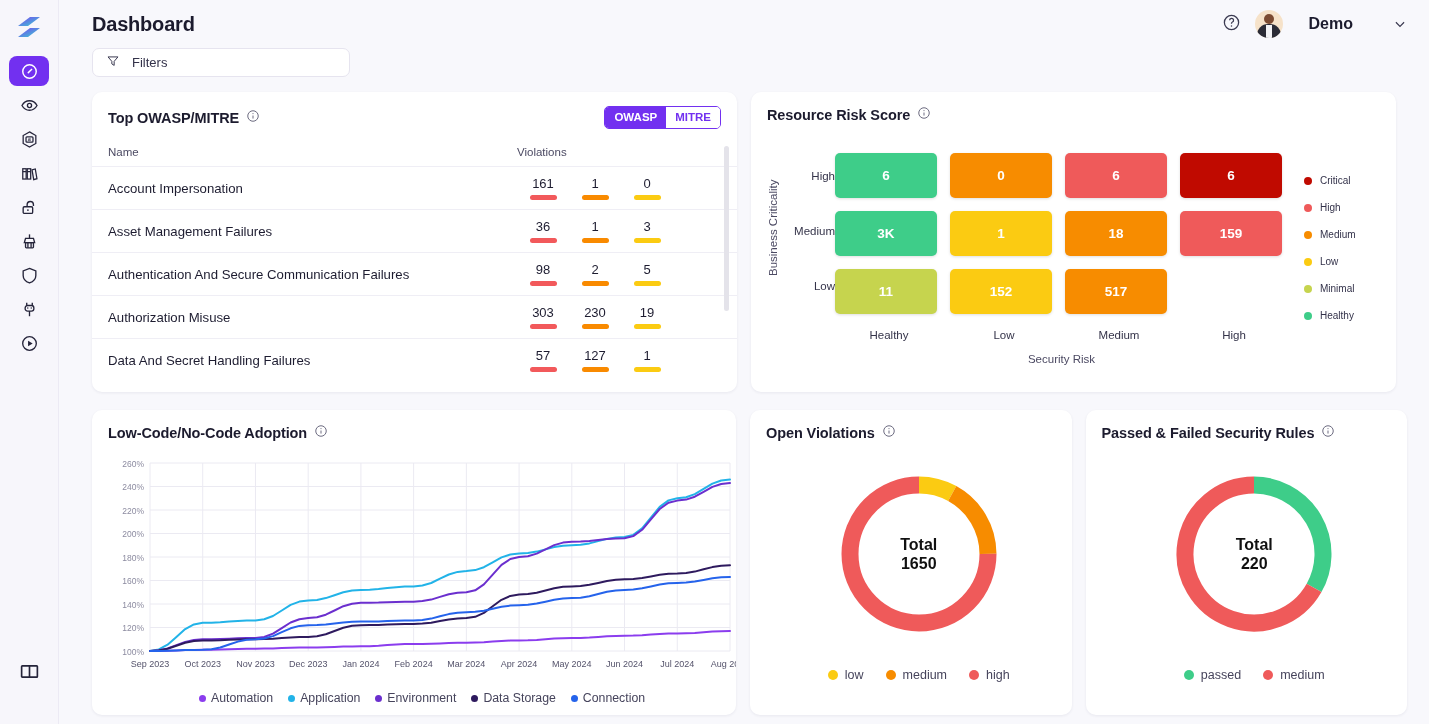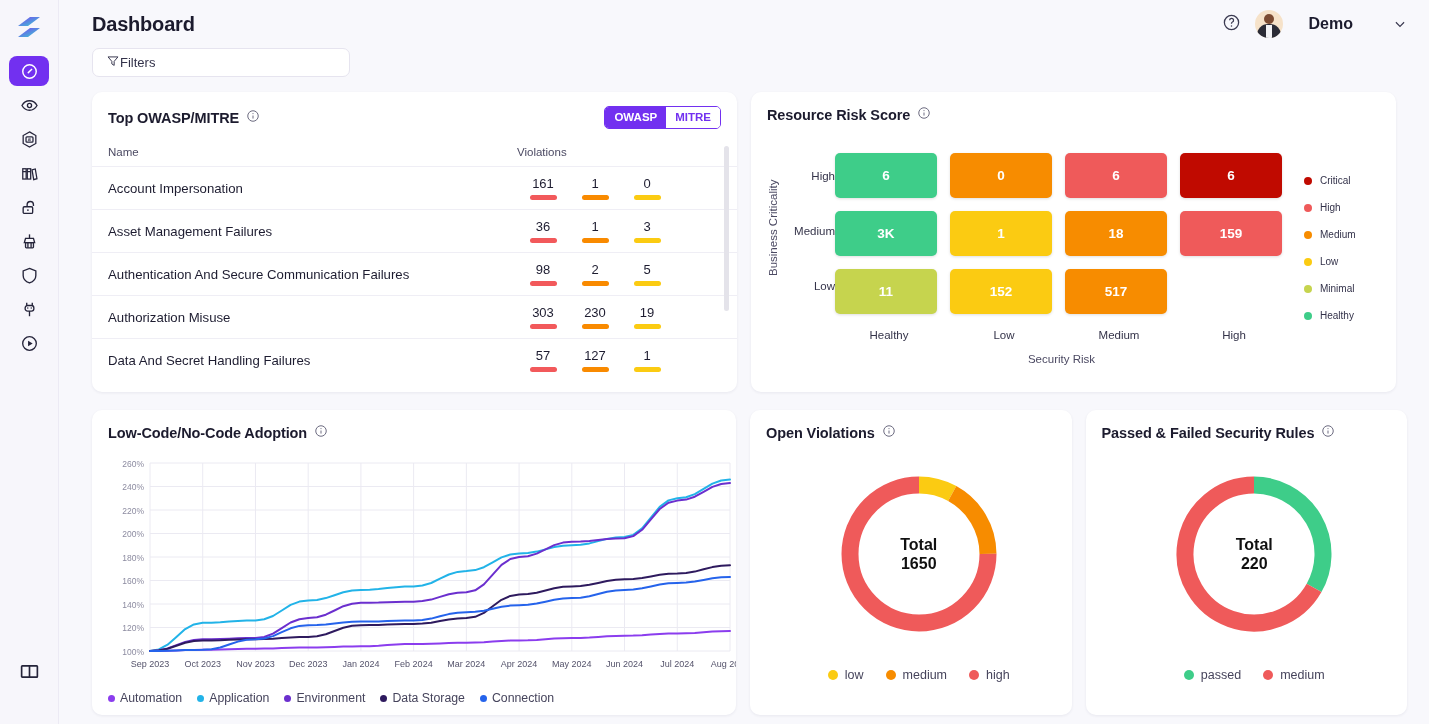--- a/index.html
+++ b/index.html
@@ -50,21 +50,21 @@
     border-radius: 11px 11px 0 0; background: #2b2b36; }
   .avatar .shirt { position: absolute; left: 11px; top: 15px; width: 6px; height: 13px;
     background: #f2f2f5; }
   .user-name { font-size: 16px; font-weight: bold; padding-left: 16px; }
   .chev { width: 40px; display:flex; justify-content:flex-end; cursor: pointer;}
 
   #filterbar { padding: 0 0 0 33px; height: 38px; }
   #filters-btn {
     width: 258px; height: 29px; background: #fff;
     border: 1px solid #e6e4ef; border-radius: 7px;
-    display: flex; align-items: center; padding: 0 13px;
+    display: flex; align-items: center; gap: 12px; padding: 0 13px;
     font-size: 13px; color: #33324a; cursor: pointer;
   }
 
   
   #grid { padding: 6px 22px 0 33px; display: flex; flex-direction: column; gap: 18px; }
   .row { display: flex; gap: 14px; }
   .card {
     background: #fff; border-radius: 10px;
     box-shadow: 0 1px 3px rgba(30,25,70,.07);
     position: relative;
@@ -126,21 +126,21 @@
           margin-left: 71px; width: 447px; margin-top: 12px; }
   #risk-legend { margin-left: 22px; margin-top: 22px;
     display: flex; flex-direction: column; gap: 16px; }
   .lg-item { display: flex; align-items: center; gap: 8px; font-size: 10px; color: #33324a; }
   .lg-dot { width: 8px; height: 8px; border-radius: 50%; flex: none; }
 
   
   #card-line { width: 645px; height: 305px; padding: 14px 0 0 16px; }
   #lc-wrap { position: relative; margin-top: 14px; width: 628px; height: 230px; }
   #lc-svg { display: block; }
-  .lc-legend { display: flex; justify-content: flex-start; gap: 15px; margin-top: 6px; font-size: 12.3px; color: #46445c; }
+  .lc-legend { display: flex; justify-content: center; gap: 15px; margin-top: 6px; font-size: 12.3px; color: #46445c; }
   .lc-legend .li { display: flex; align-items: center; gap: 5px; }
   .lc-legend .d { width: 7px; height: 7px; border-radius: 50%; }
 
   
   .card-donut { width: 324px; height: 305px; padding: 14px 0 0 16px; }
   .donut-area { position: relative; width: 100%; height: 225px;
     display: flex; align-items: center; justify-content: center; }
   .donut-center { position: absolute; text-align: center; font-weight: bold;
     font-size: 16px; line-height: 19px; color: #111; }
   .donut-legend { display: flex; justify-content: center; gap: 22px;

